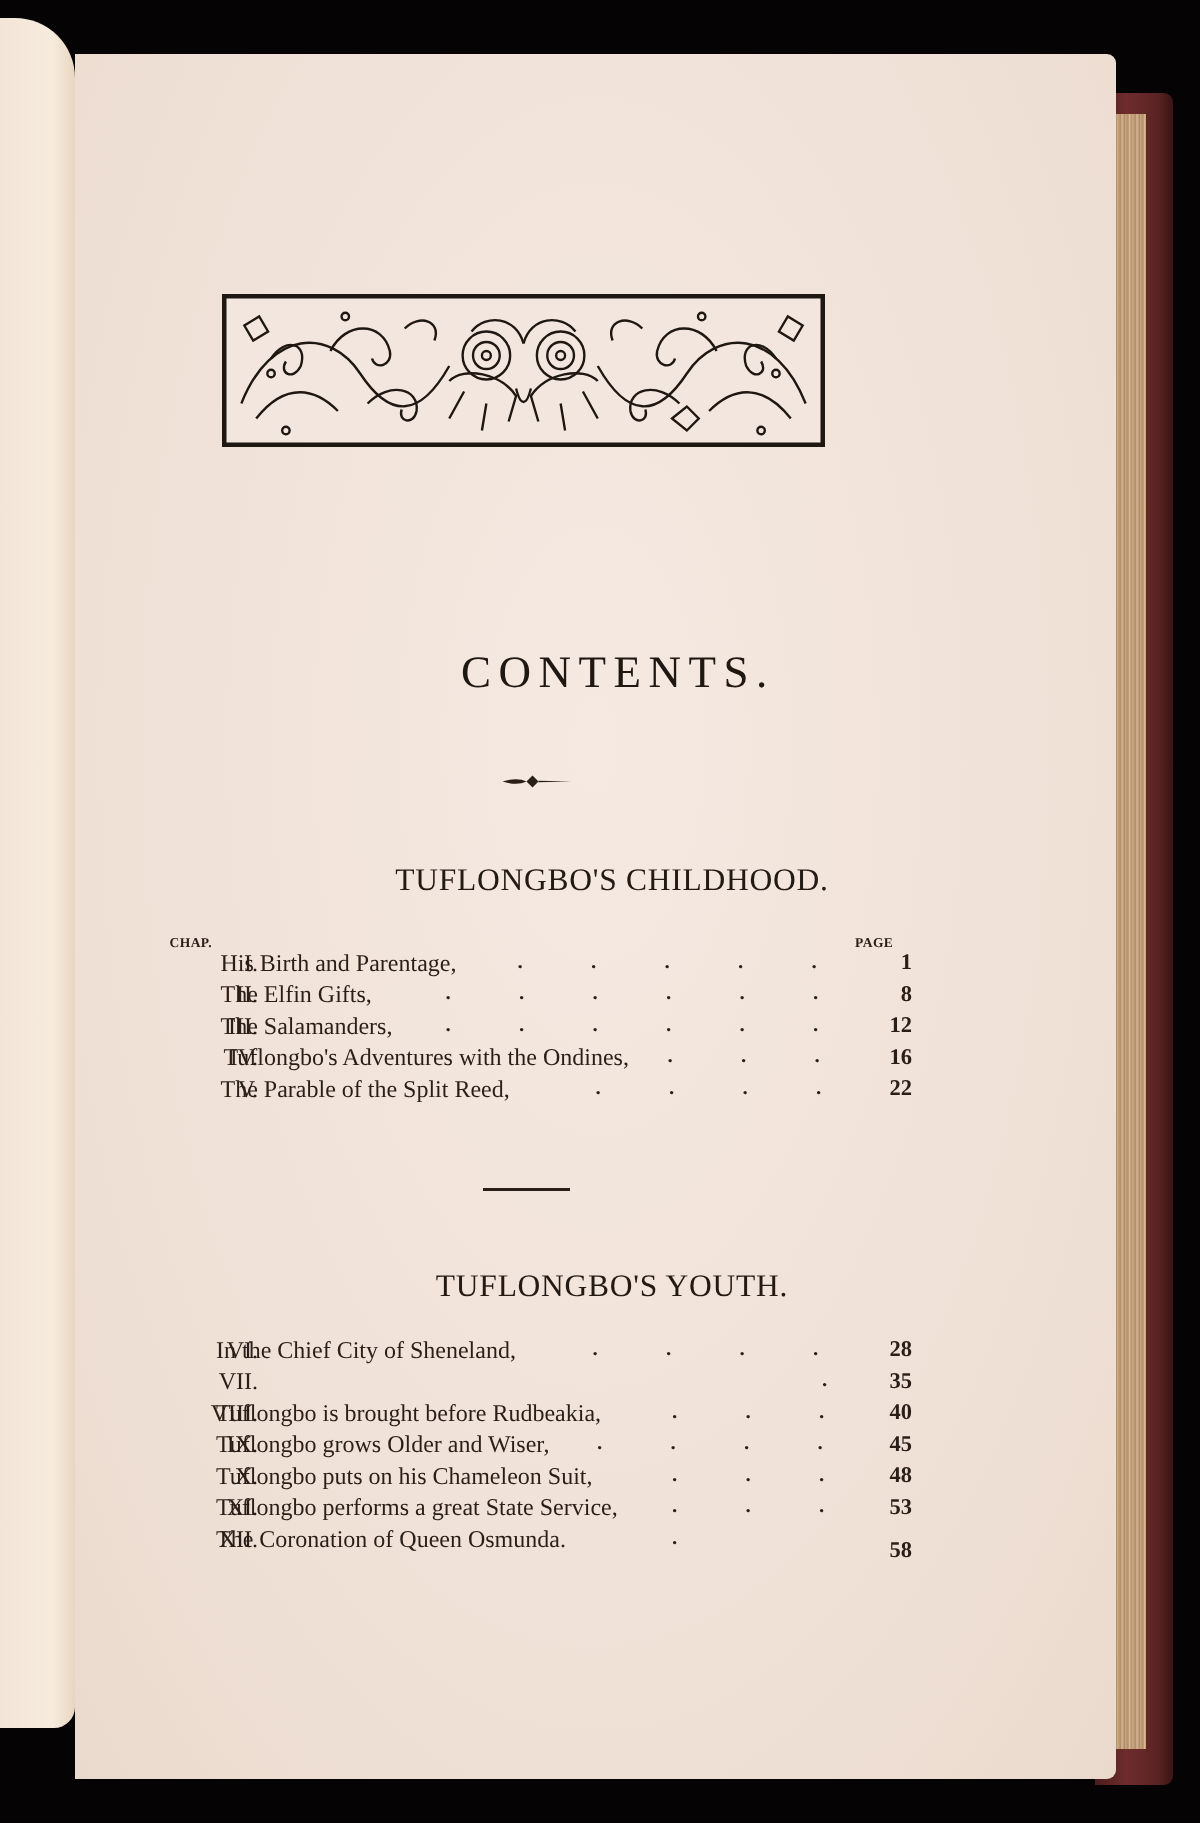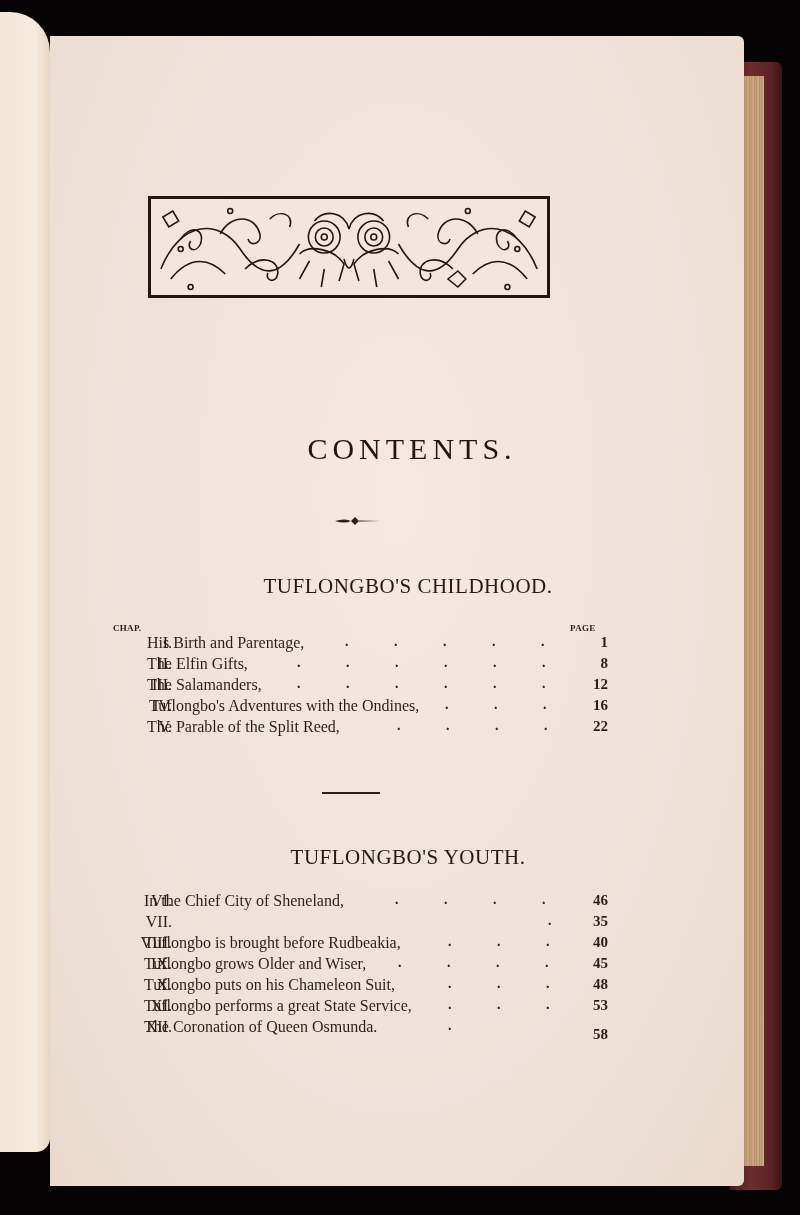--- a/index.html
+++ b/index.html
@@ -161,21 +161,21 @@
 
 <div class="rule"></div>
 
 <div class="section-heading" style="top:845px;">TUFLONGBO'S YOUTH.</div>
 
 <div class="toc" style="top:892px;">
   <div class="toc-row">
     <span class="num">VI.</span>
     <span class="title" style="left:44px;">In the Chief City of Sheneland,</span>
     <span class="dots" style="left:295px; word-spacing:42px;">. . . .</span>
-    <span class="page-num">46</span>
+    <span class="page-num">28</span>
   </div>
   <div class="toc-row">
     <span class="num">VII.</span>
     <span class="dots" style="left:448px;">.</span>
     <span class="page-num">35</span>
   </div>
   <div class="toc-row">
     <span class="num">VIII.</span>
     <span class="title" style="left:44px;">Tuflongbo is brought before Rudbeakia,</span>
     <span class="dots" style="left:348px; word-spacing:42px;">. . .</span>

